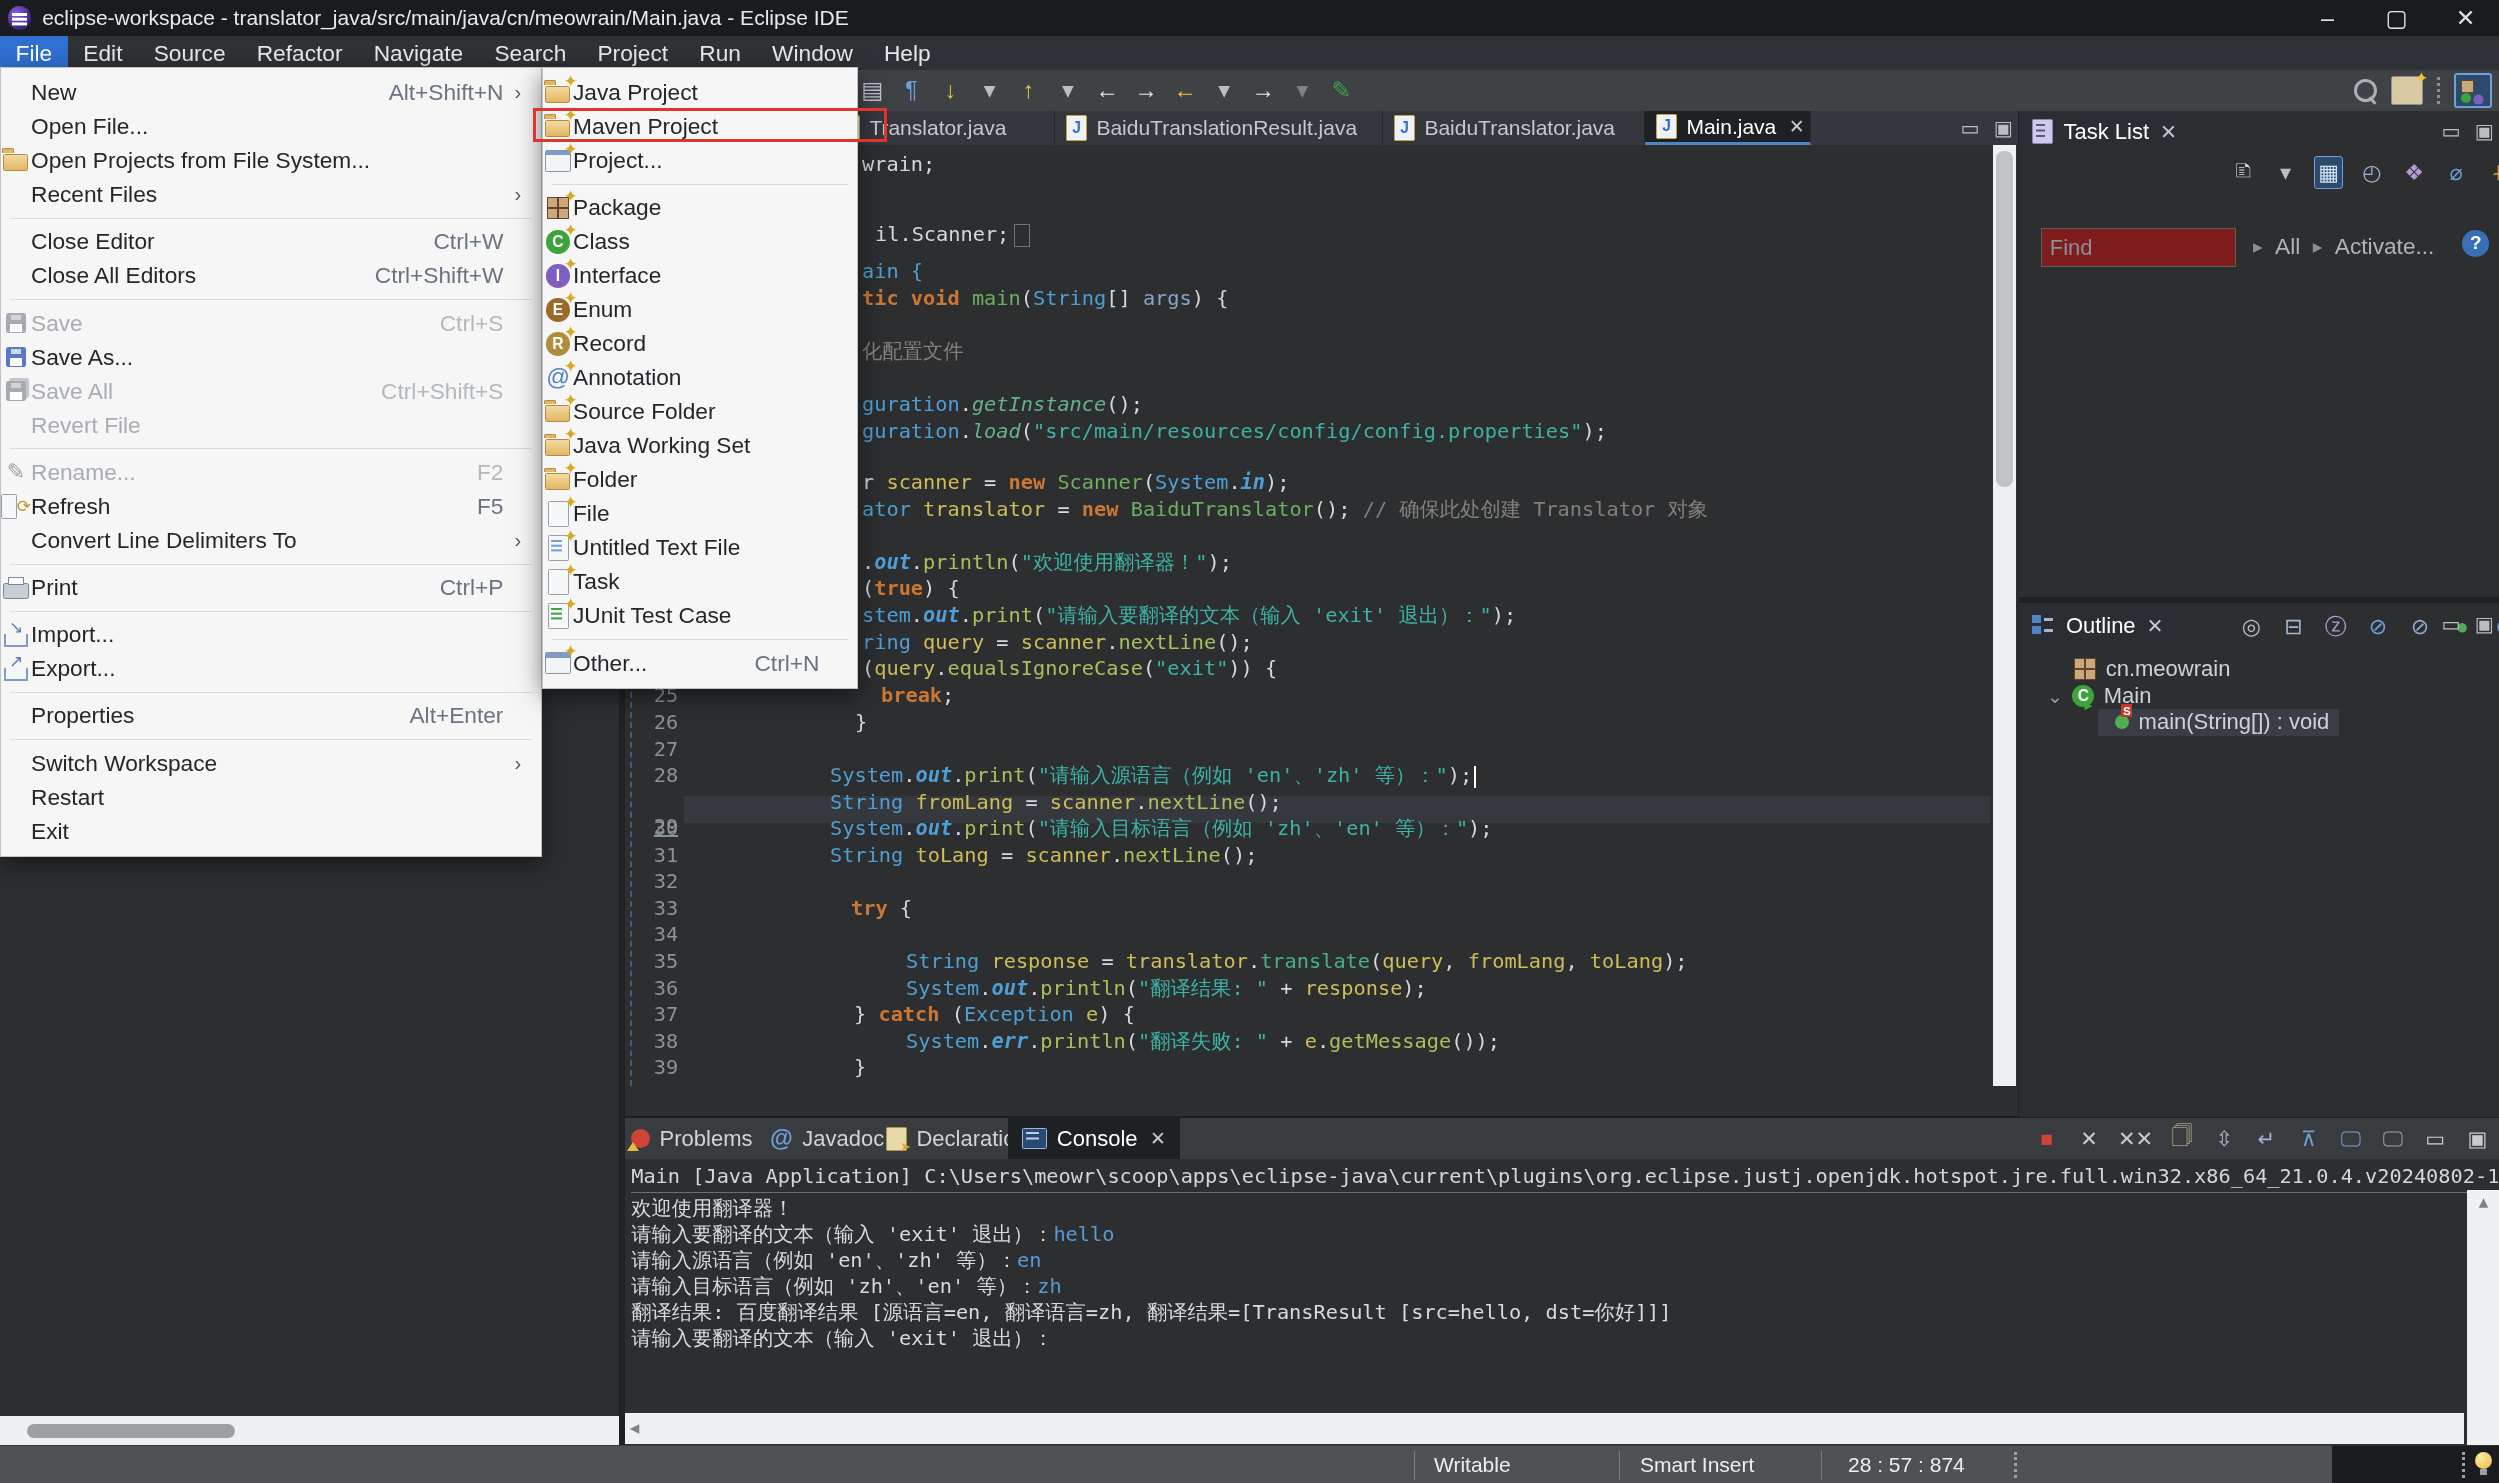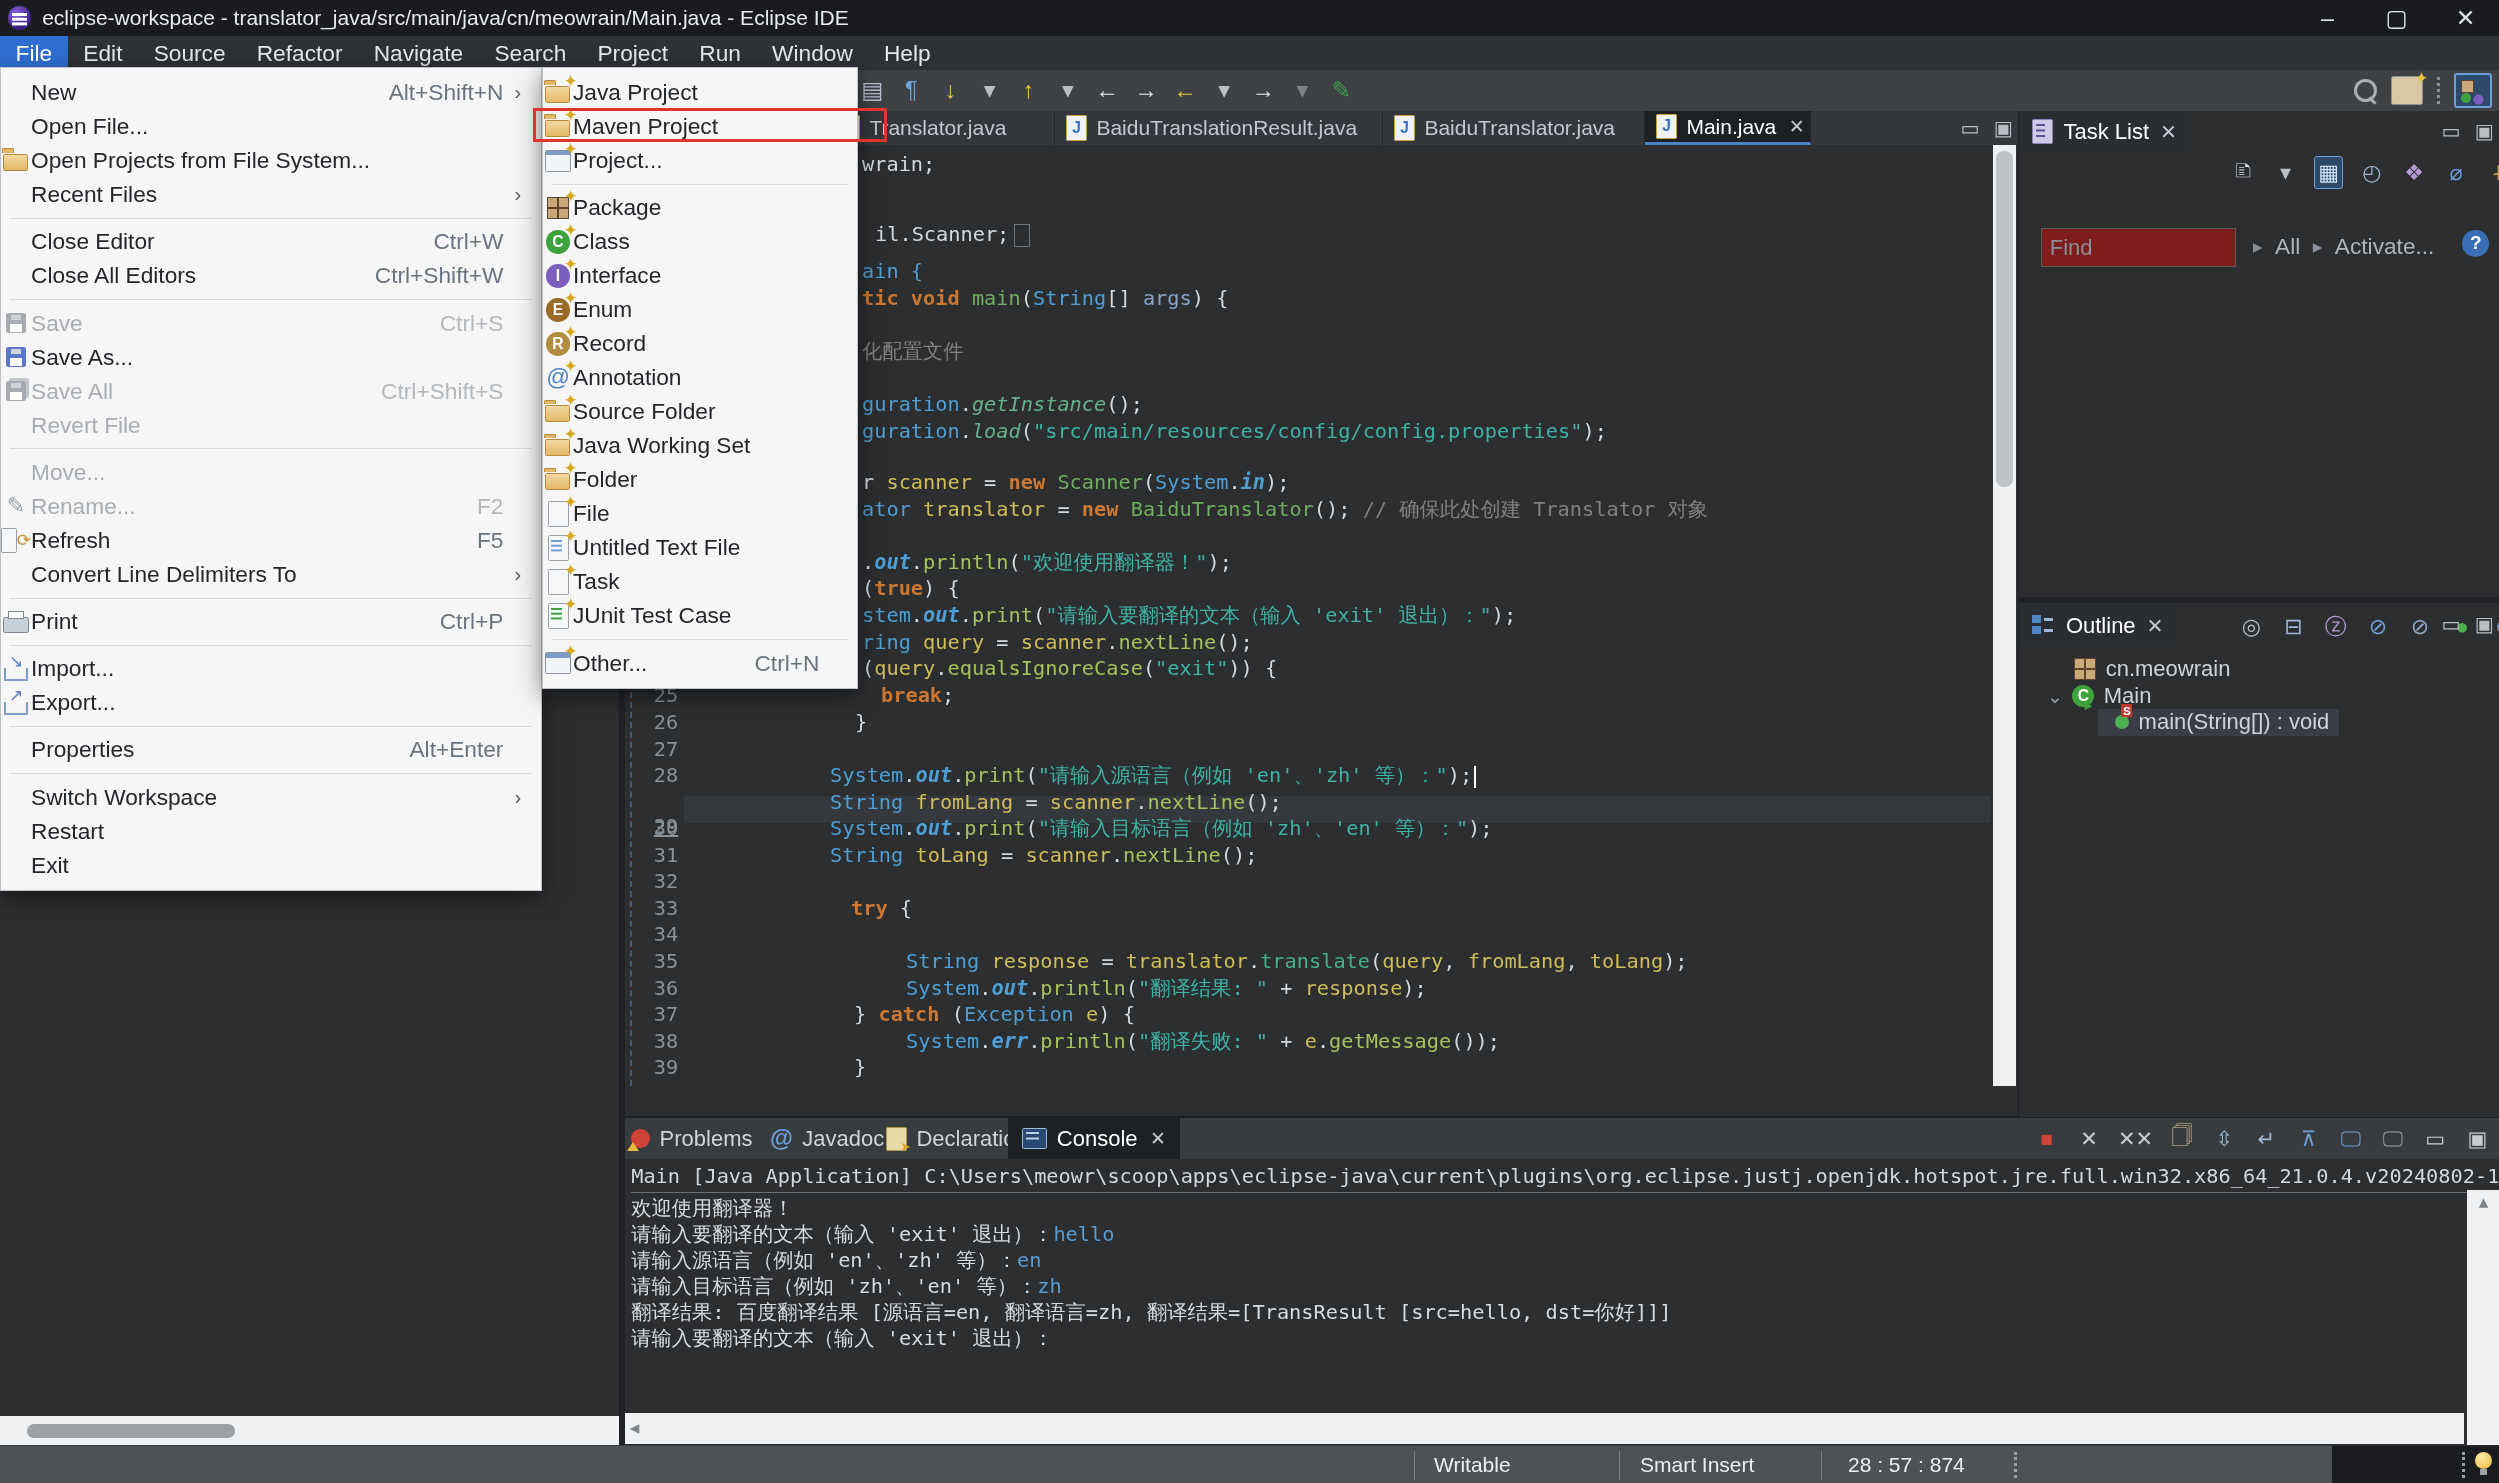--- a/index.html
+++ b/index.html
@@ -484,26 +484,20 @@
         <span class="menu-arrow"></span>
       </div>
       <div class="menu-row disabled">
         <span class="ic menu-icon"></span>
         <span class="menu-label">Revert File</span>
         <span class="menu-short"></span>
         <span class="menu-arrow"></span>
       </div>
       <div class="menu-sep"></div>
       <div class="menu-row disabled">
-        <span class="ic menu-icon"></span>
-        <span class="menu-label">Move...</span>
-        <span class="menu-short"></span>
-        <span class="menu-arrow"></span>
-      </div>
-      <div class="menu-row disabled">
         <span class="ic menu-icon">
           <span class="gly" style="color: rgb(154, 160, 168);">✎</span>
         </span>
         <span class="menu-label">Rename...</span>
         <span class="menu-short">F2</span>
         <span class="menu-arrow"></span>
       </div>
       <div class="menu-row">
         <span class="ic menu-icon">
           <span class="docsh"></span>

